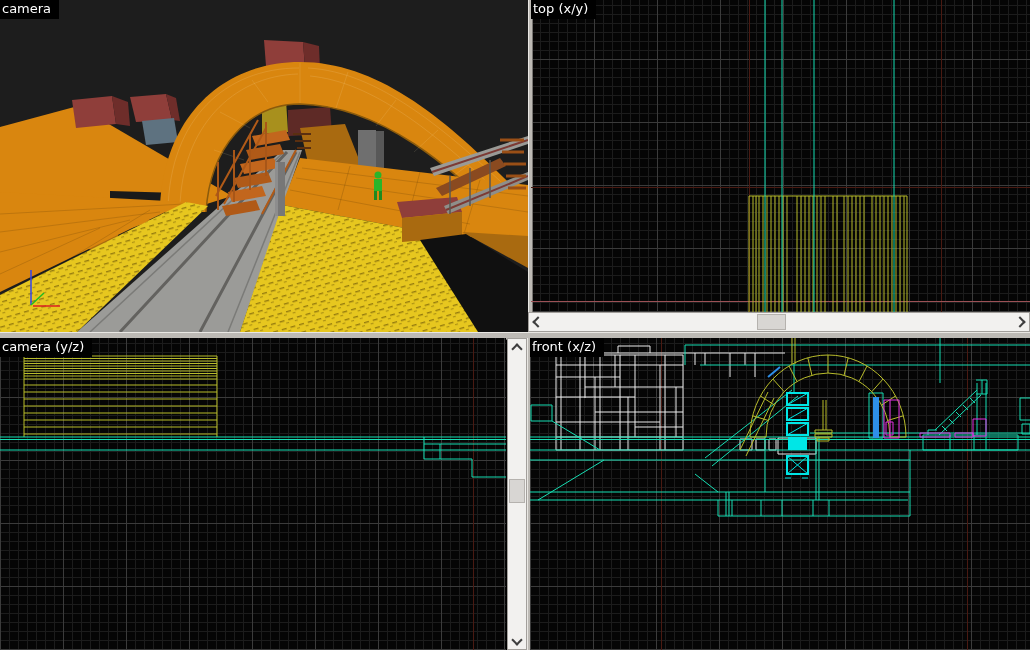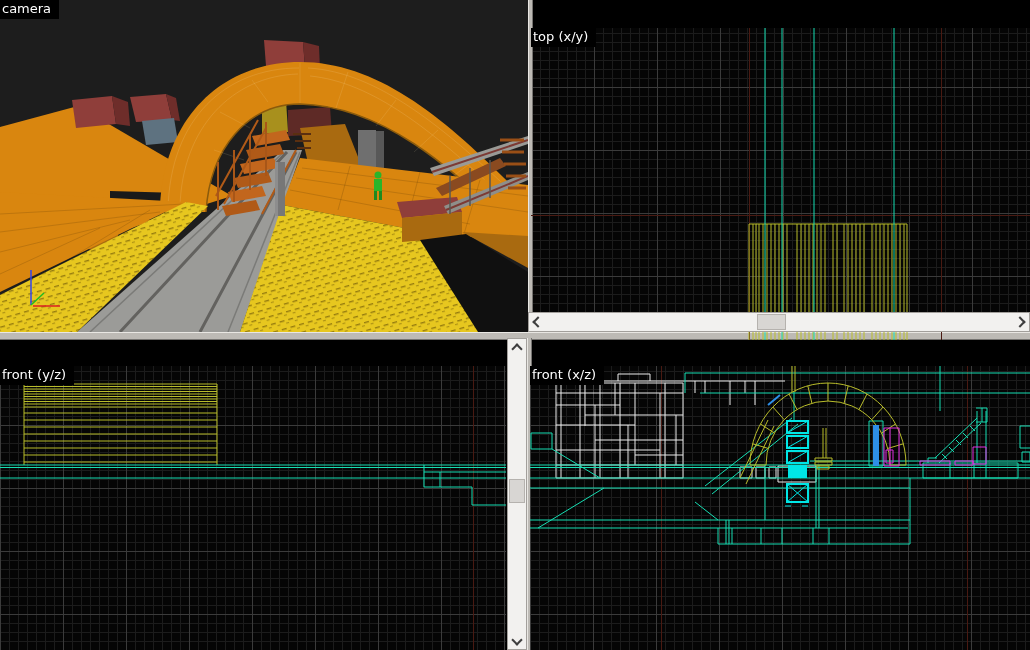--- a/index.html
+++ b/index.html
@@ -5,21 +5,20 @@
   html,body{margin:0;padding:0;background:#000;width:1030px;height:650px;overflow:hidden;}
   #editor{position:relative;width:1030px;height:650px;font-family:"DejaVu Sans",sans-serif;background:#000;}
   .vp{position:absolute;overflow:hidden;}
   .grid2d{
     background-color:var(--viewport_bg);
     background-image:
       repeating-linear-gradient(90deg, var(--grid_major) 0 1px, transparent 1px 63px),
       repeating-linear-gradient(0deg,  var(--grid_major) 0 1px, transparent 1px 63px),
       repeating-linear-gradient(90deg, var(--grid_minor) 0 1px, transparent 1px 9px),
       repeating-linear-gradient(0deg,  var(--grid_minor) 0 1px, transparent 1px 9px);
-    margin-top: 28px;
   }
   .vplabel{position:absolute;top:0;left:0;z-index:5;background:var(--label_bg);color:var(--label_fg);
     font-size:13px;line-height:16px;padding:1px 8px 2px 2px;white-space:nowrap;}
   .axline{position:absolute;z-index:1;}
   svg.canvas{position:absolute;left:0;top:0;z-index:2;}
   
   .gT{stroke:var(--wire_teal);fill:none;stroke-width:1;}
   .gC{stroke:var(--wire_cyan);fill:none;stroke-width:2;}
   .gC1{stroke:var(--wire_cyan);fill:none;stroke-width:1;}
   .gY{stroke:var(--wire_yellow);fill:none;stroke-width:1;}
@@ -176,21 +175,21 @@
     <div class="sbtn" style="right:0;top:0;width:16px;height:18px;">
       <div class="chev r"></div>
     </div>
   </div>
 
   <div class="band" style="left:0;top:332px;width:1030px;height:6px;"></div>
 
   <div class="vband" style="left:528px;top:0;width:3px;height:312px;"></div>
 
   <div class="vp grid2d" style="left:0;top:338px;width:506px;height:312px;">
-    <div class="vplabel">front (y/z)</div>
+    <div class="vplabel">camera (y/z)</div>
     <div class="axline" style="left:473px;top:0;width:1px;height:312px;background:var(--grid_axis_red);"></div>
     <svg class="canvas" width="506" height="312" viewBox="0 0 506 312">
       <g class="gY">
         <path d="M24,18 H217 M24,18 V99 M217,18 V99"></path>
         <path d="M24,20.5 H217 M24,23 H217 M24,25.5 H217 M24,28 H217 M24,30.5 H217 M24,33 H217 M24,35.5 H217 M24,38 H217 M24,41 H217 M24,47 H217 M24,54 H217 M24,61 H217 M24,68 H217 M24,75 H217 M24,82 H217 M24,89 H217 M24,96 H217"></path>
       </g>
       <g class="gT">
         <path d="M0,99 H506 M0,101.5 H506 M0,112 H506"></path>
         <path d="M424,99 V121 M440,106 V121 M424,106 H506 M424,121 H472 M472,121 V139 M472,139 H506"></path>
       </g>

